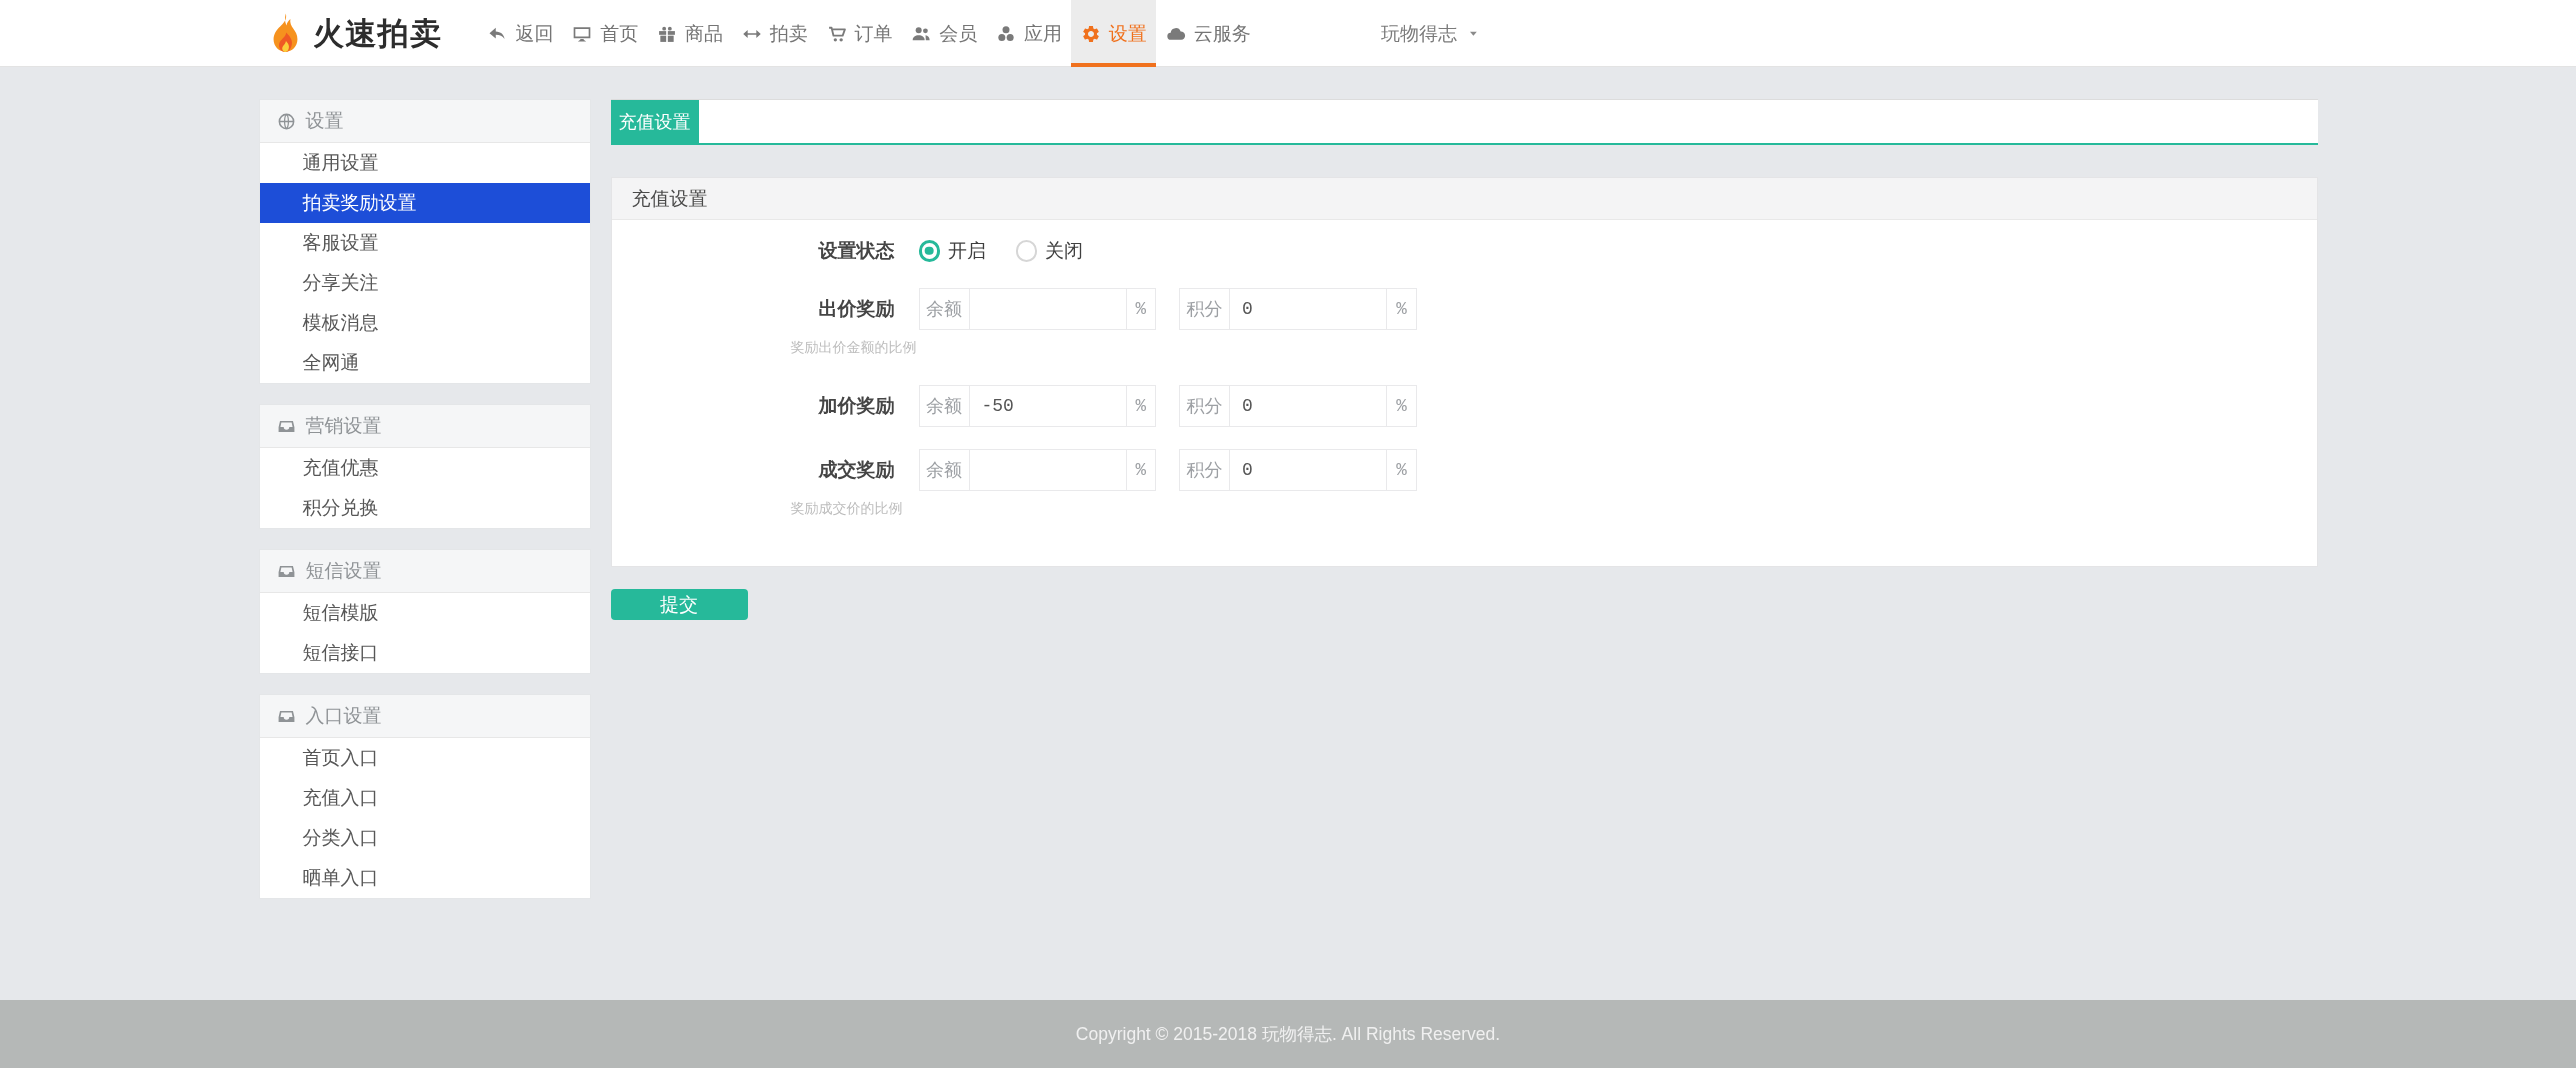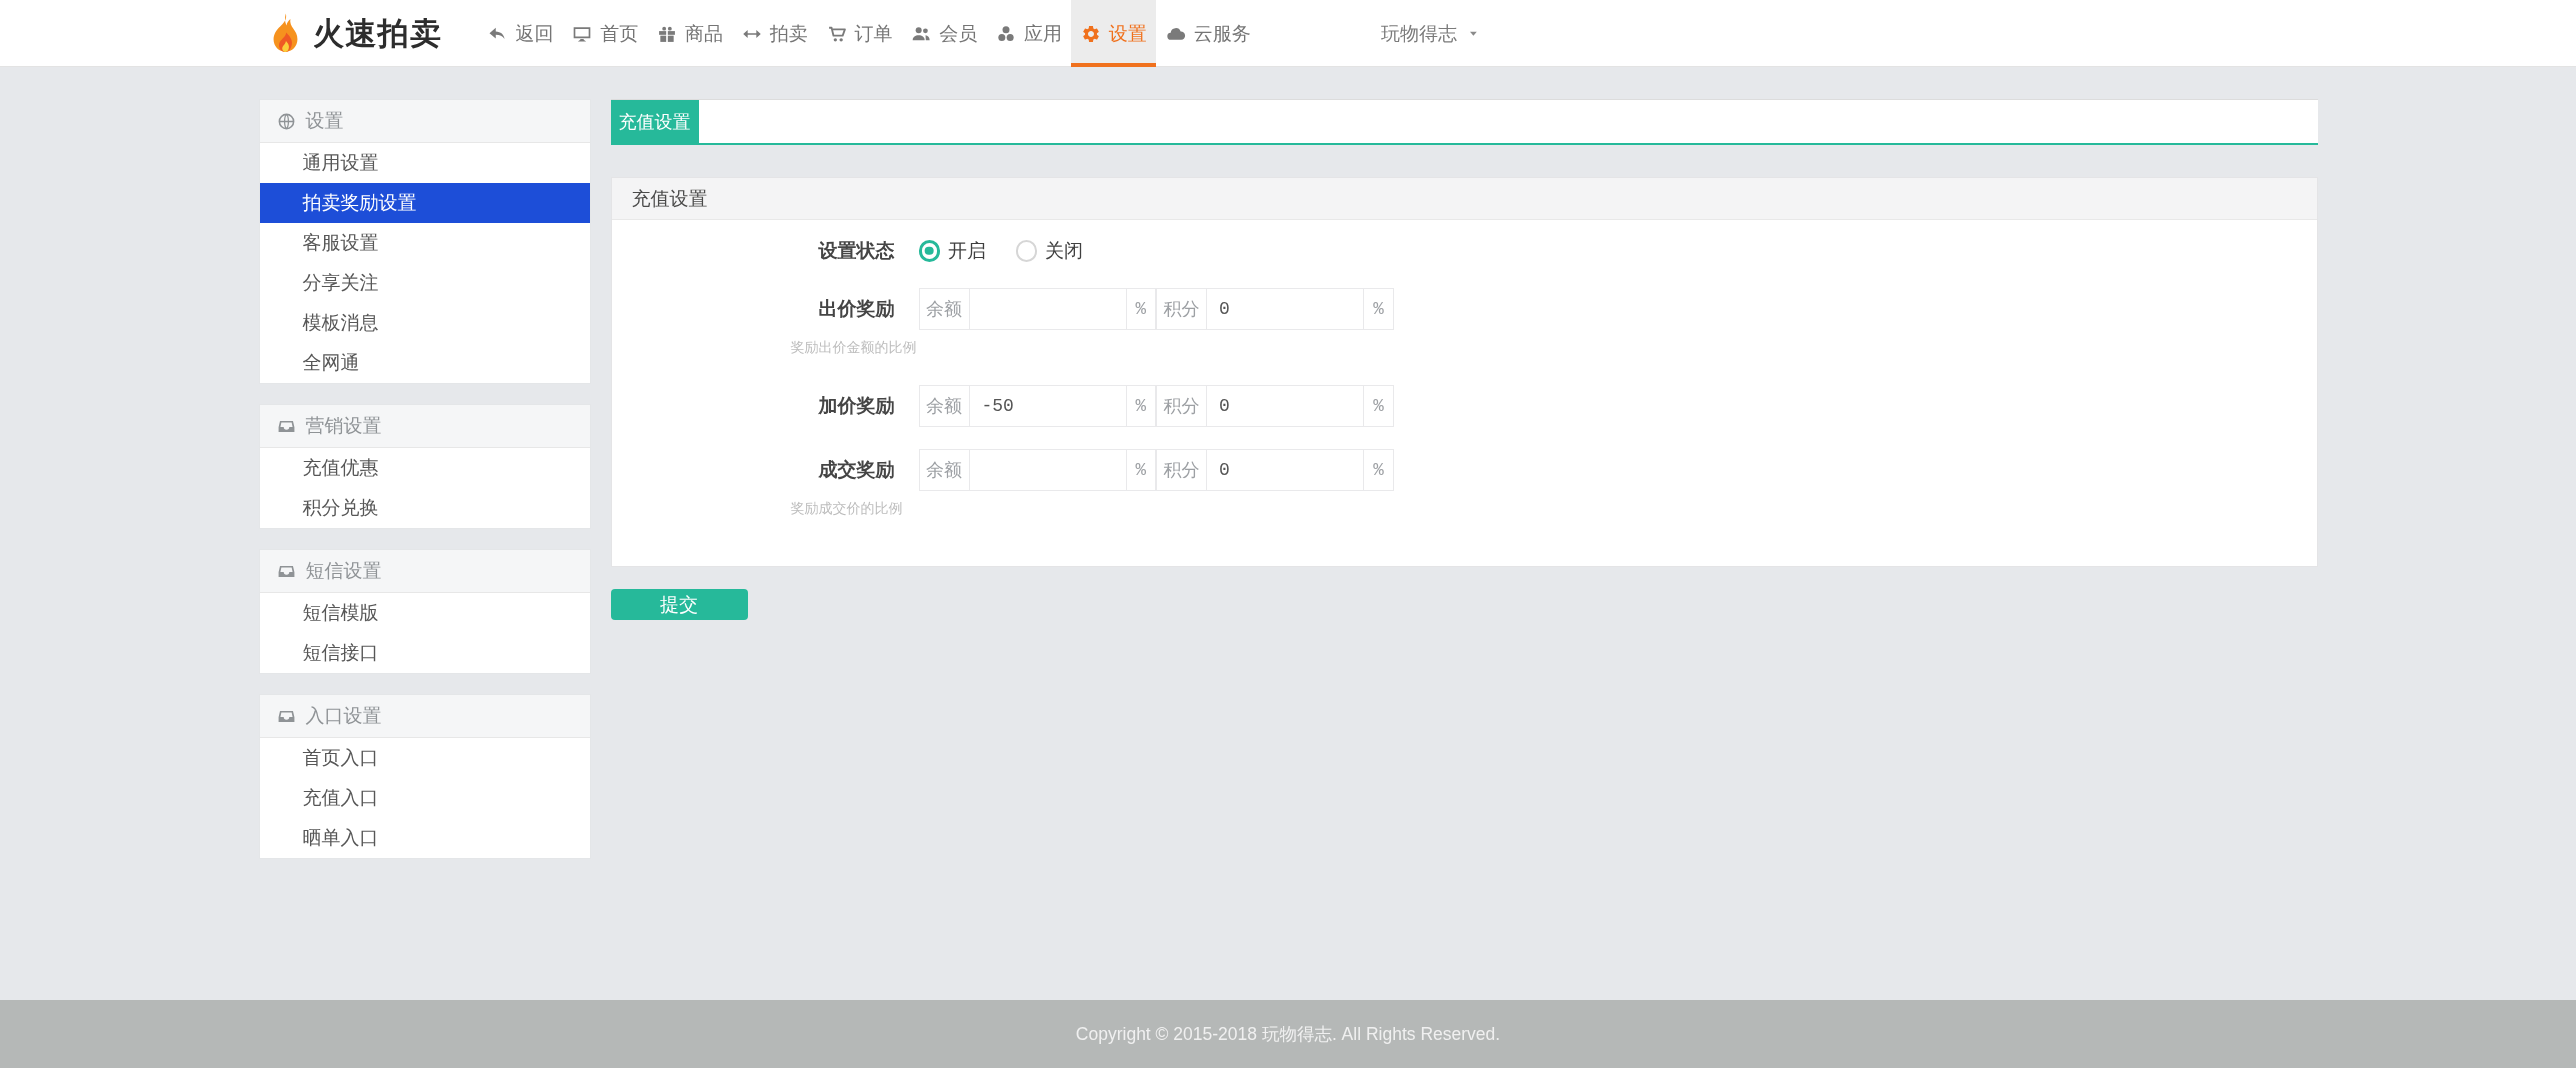--- a/index.html
+++ b/index.html
@@ -53,21 +53,21 @@
   .radio { display:flex; align-items:center; margin-right:29.6px; cursor:pointer; }
   .rdot { width:21.5px; height:21.5px; border-radius:50%; margin-right:8px; position:relative; background:#fff; }
   .rdot.on { border:3.4px solid #26b99a; }
   .rdot.on::after { content:""; position:absolute; left:50%; top:50%; transform:translate(-50%,-50%); width:8.7px; height:8.7px; background:#26b99a; border-radius:50%; }
   .rdot.off { border:2px solid #d6d6d6; }
   .radio-label { font-size:19px; color:#3f3f3f; }
 
   .gap33 { margin-top:22px; }
   .gap40 { margin-top:27px; }
   .igroup { display:flex; align-items:stretch; height:42px; border:0.7px solid #e9e9eb; background:#fff; }
-  .igroup + .igroup { margin-left:0; }
+  .igroup + .igroup { margin-left:23px; }
   .iaddon { width:50px; display:flex; align-items:center; justify-content:center; font-size:18px; color:#9da0a4; border-right:0.7px solid #e9e9eb; }
   .igroup input { width:156px; border:none; outline:none; padding:0 12px; font-size:18px; color:#555; font-family:inherit; background:transparent; }
   .ipct { width:29.6px; display:flex; align-items:center; justify-content:center; font-size:17.5px; color:#9da0a4; border-left:0.7px solid #e9e9eb; }
 
   .helper { margin:9.4px 0 0 179px; font-size:14px; color:#bdbdbd; height:19px; }
 
   .submit-btn { margin-top:22px; width:137px; height:31px; background:#26b99a; color:#fff; border:none; border-radius:4px; font-size:19px; cursor:pointer; font-family:inherit; }
 
   
   .footer { height:68px; background:#b5b8b7; display:flex; align-items:center; justify-content:center; font-size:17.5px; color:#f0f0f0; }
@@ -235,20 +235,23 @@
             </svg>
           <span>入口设置</span>
         </div>
         <div class="sitem">
             <span>首页入口</span>
           </div>
         <div class="sitem">
             <span>充值入口</span>
           </div>
         <div class="sitem">
+            <span>分类入口</span>
+          </div>
+        <div class="sitem">
             <span>晒单入口</span>
           </div>
       </div>
 
     </aside>
 
     <section class="main">
 
       <div class="tabstrip">
         <div class="tab">充值设置</div>

